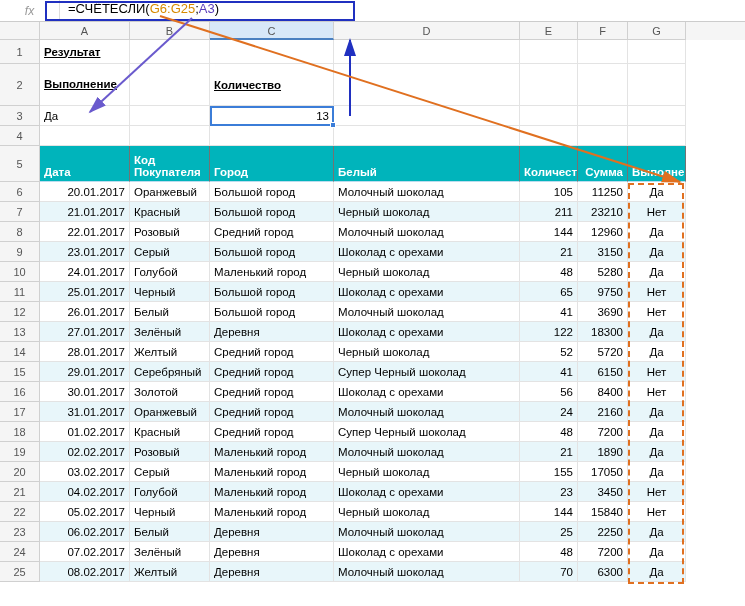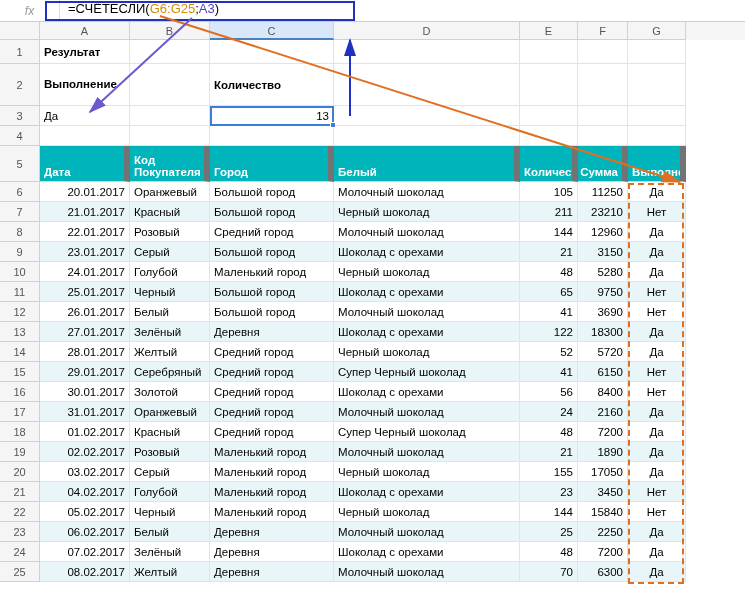--- a/index.html
+++ b/index.html
@@ -82,27 +82,27 @@
     padding: 2px 4px;
     font-size: 11.5px;
     color: #000;
     overflow: hidden;
     white-space: nowrap;
     display: flex;
     align-items: center;
   }
   .cell.num { justify-content: flex-end; }
   .cell.center { justify-content: center; }
-  .cell.bold { font-weight: bold; }
+  .cell.bold { font-weight: bold; text-decoration: underline; }
   .row { display: contents; }
   .data-header .cell {
     background: #00b4bb;
     color: #fff;
     font-weight: bold;
-    border-right: 6px solid #737373;
+    border-right: 1px solid #737373;
     border-bottom: 1px solid #bde;
     align-items: flex-end;
     white-space: normal;
     line-height: 1.1;
   }
   .even .cell { background: #e8f6fa; }
   .selected-cell {
     border: 2px solid #3b7dd8;
     position: absolute;
     pointer-events: none;

